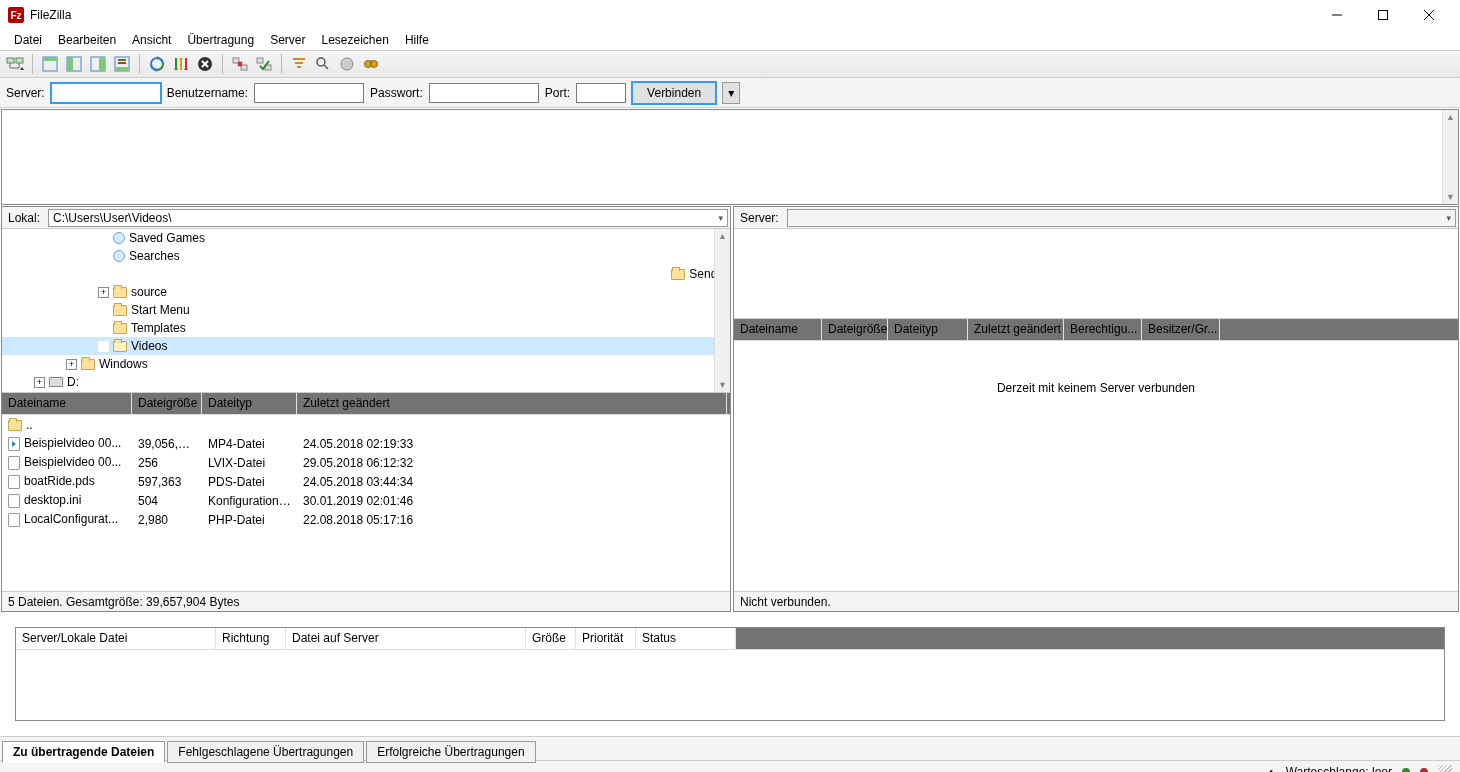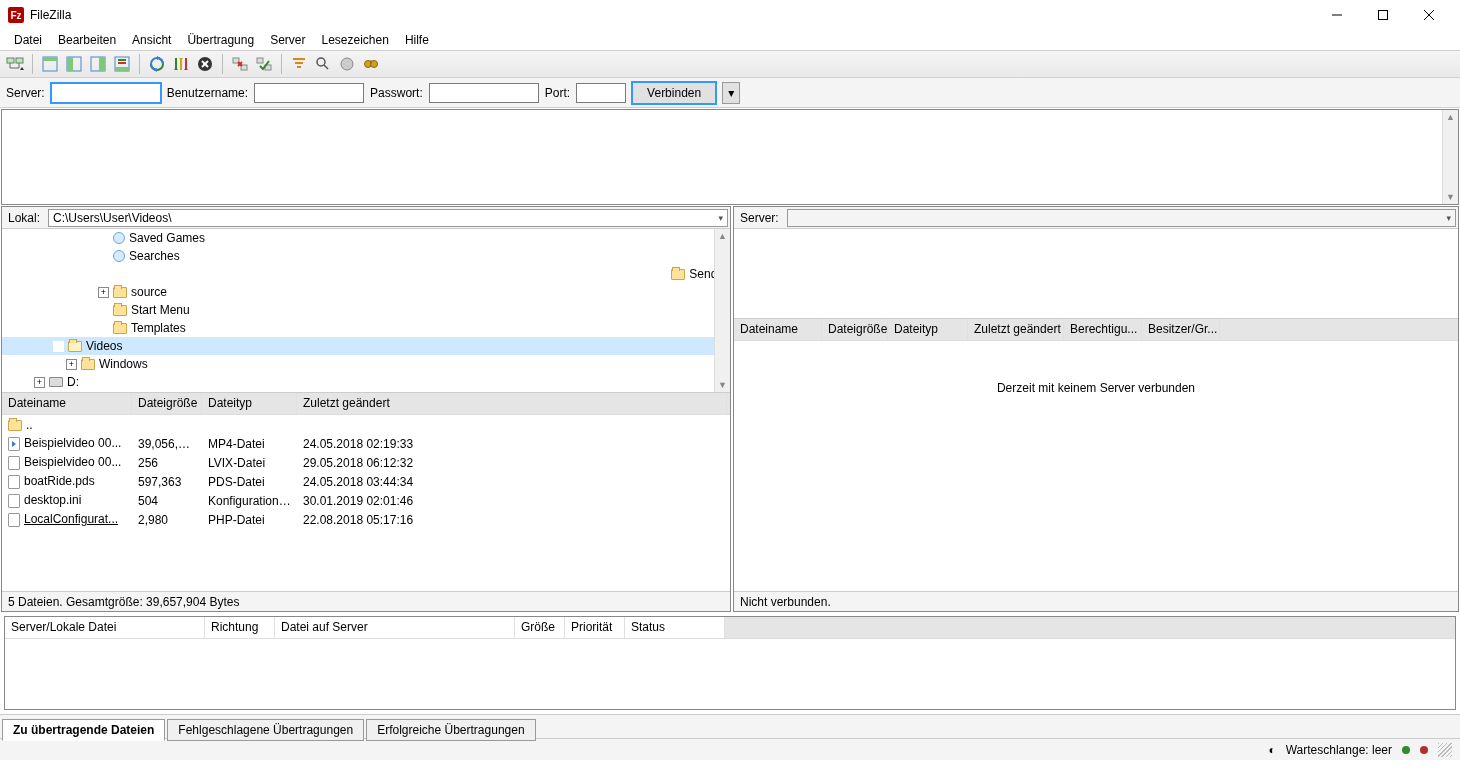--- a/index.html
+++ b/index.html
@@ -52,34 +52,34 @@
 .tree .row.sel { background: #cde8ff; }
 .expander { width: 11px; height: 11px; border: 1px solid #888; display: flex; align-items: center; justify-content: center; font-size: 9px; line-height: 1; background: #fff; }
 .expander.blank { border: none; }
 .ico-folder { width: 14px; height: 11px; background: #ffe29a; border: 1px solid #caa64a; border-radius: 1px; position: relative; }
 .ico-folder::before { content: ""; position: absolute; top: -3px; left: 0; width: 6px; height: 3px; background: #ffe29a; border: 1px solid #caa64a; border-bottom: none; }
 .ico-folder.open { background: #fff3c4; }
 .ico-drive { width: 14px; height: 10px; background: #dcdcdc; border: 1px solid #888; border-radius: 1px; }
 .ico-special { width: 12px; height: 12px; border-radius: 50%; background: #d7ebff; border: 1px solid #6ba6de; }
 
 .listview { flex: 1; display: flex; flex-direction: column; background: #fff; position: relative; }
-.lv-head { display: flex; height: 22px; background: #e5e5e5; border-bottom: 1px solid #ddd; }
+.lv-head { display: flex; height: 22px; background: #737373; border-bottom: 1px solid #ddd; }
 .lv-head .col { border-right: 1px solid #e0e0e0; padding: 3px 6px; white-space: nowrap; overflow: hidden; }
 .lv-body { flex: 1; overflow: hidden; }
 .lv-row { display: flex; height: 19px; align-items: center; }
 .lv-row .cell { padding: 0 6px; white-space: nowrap; overflow: hidden; text-overflow: ellipsis; }
 .lv-row .cell.right { }
 .ico-file { width: 12px; height: 14px; background: #fff; border: 1px solid #999; border-radius: 1px; display: inline-block; margin-right: 4px; vertical-align: middle; position: relative; }
 .ico-file.video::after { content: ""; position: absolute; left: 3px; top: 3px; border-left: 4px solid #3a7bd5; border-top: 3px solid transparent; border-bottom: 3px solid transparent; }
 .lv-placeholder { text-align: center; padding-top: 40px; color: #000; }
 
 .statusline { height: 20px; border-top: 1px solid #ccc; background: #f4f4f4; padding: 2px 6px; display: flex; align-items: center; }
 
 
-.queue { border: 1px solid #888; margin: 4px; height: 94px; display: flex; flex-direction: column; }
+.queue { border: 1px solid #888; margin: 15px; height: 94px; display: flex; flex-direction: column; }
 .queue .lv-head .col { background: #fff; }
 
 
 .tabs { height: 24px; display: flex; align-items: flex-end; padding: 0 2px; background: #f4f4f4; border-top: 1px solid #ccc; }
 .tab { border: 1px solid #999; border-top-left-radius: 0; border-top-right-radius: 0; padding: 3px 10px; background: #f0f0f0; margin-right: 2px; position: relative; top: 3px; }
 .tab.active { background: #fff; font-weight: bold; border-bottom: 1px solid #fff; }
 
 
 .statusbar { height: 22px; border-top: 1px solid #ccc; background: #f4f4f4; display: flex; align-items: center; justify-content: flex-end; padding: 0 8px; gap: 10px; }
 .led { width: 8px; height: 8px; border-radius: 50%; }
@@ -284,21 +284,21 @@
         <div class="row" style="padding-left: 96px;">
           <div class="expander blank"></div>
           <div class="ico-folder"></div>
           <span>Start Menu</span>
         </div>
         <div class="row" style="padding-left: 96px;">
           <div class="expander blank"></div>
           <div class="ico-folder"></div>
           <span>Templates</span>
         </div>
-        <div class="row sel" style="padding-left: 51px;">
+        <div class="row sel" style="padding-left: 96px;">
           <div class="expander blank"></div>
           <div class="ico-folder open"></div>
           <span>Videos</span>
         </div>
         <div class="row" style="padding-left: 64px;">
           <div class="expander">+</div>
           <div class="ico-folder"></div>
           <span>Windows</span>
         </div>
         <div class="row" style="padding-left: 32px;">
@@ -343,21 +343,21 @@
             <div class="cell" style="width: 95px;">PDS-Datei</div>
             <div class="cell" style="width: 430px;">24.05.2018 03:44:34</div>
           </div>
           <div class="lv-row">
             <div class="cell" style="width: 130px;"><span class="ico-file"></span><span>desktop.ini</span></div>
             <div class="cell right" style="width: 70px;">504</div>
             <div class="cell" style="width: 95px;">Konfigurations...</div>
             <div class="cell" style="width: 430px;">30.01.2019 02:01:46</div>
           </div>
           <div class="lv-row">
-            <div class="cell" style="width: 130px; text-decoration: underline;"><span class="ico-file"></span><span>LocalConfigurat...</span></div>
+            <div class="cell" style="width: 130px;"><span class="ico-file"></span><span>LocalConfigurat...</span></div>
             <div class="cell right" style="width: 70px;">2,980</div>
             <div class="cell" style="width: 95px;">PHP-Datei</div>
             <div class="cell" style="width: 430px;">22.08.2018 05:17:16</div>
           </div>
         </div>
     </div>
     <div class="statusline">5 Dateien. Gesamtgröße: 39,657,904 Bytes</div>
   </div>
 
   <div class="rightpane">

